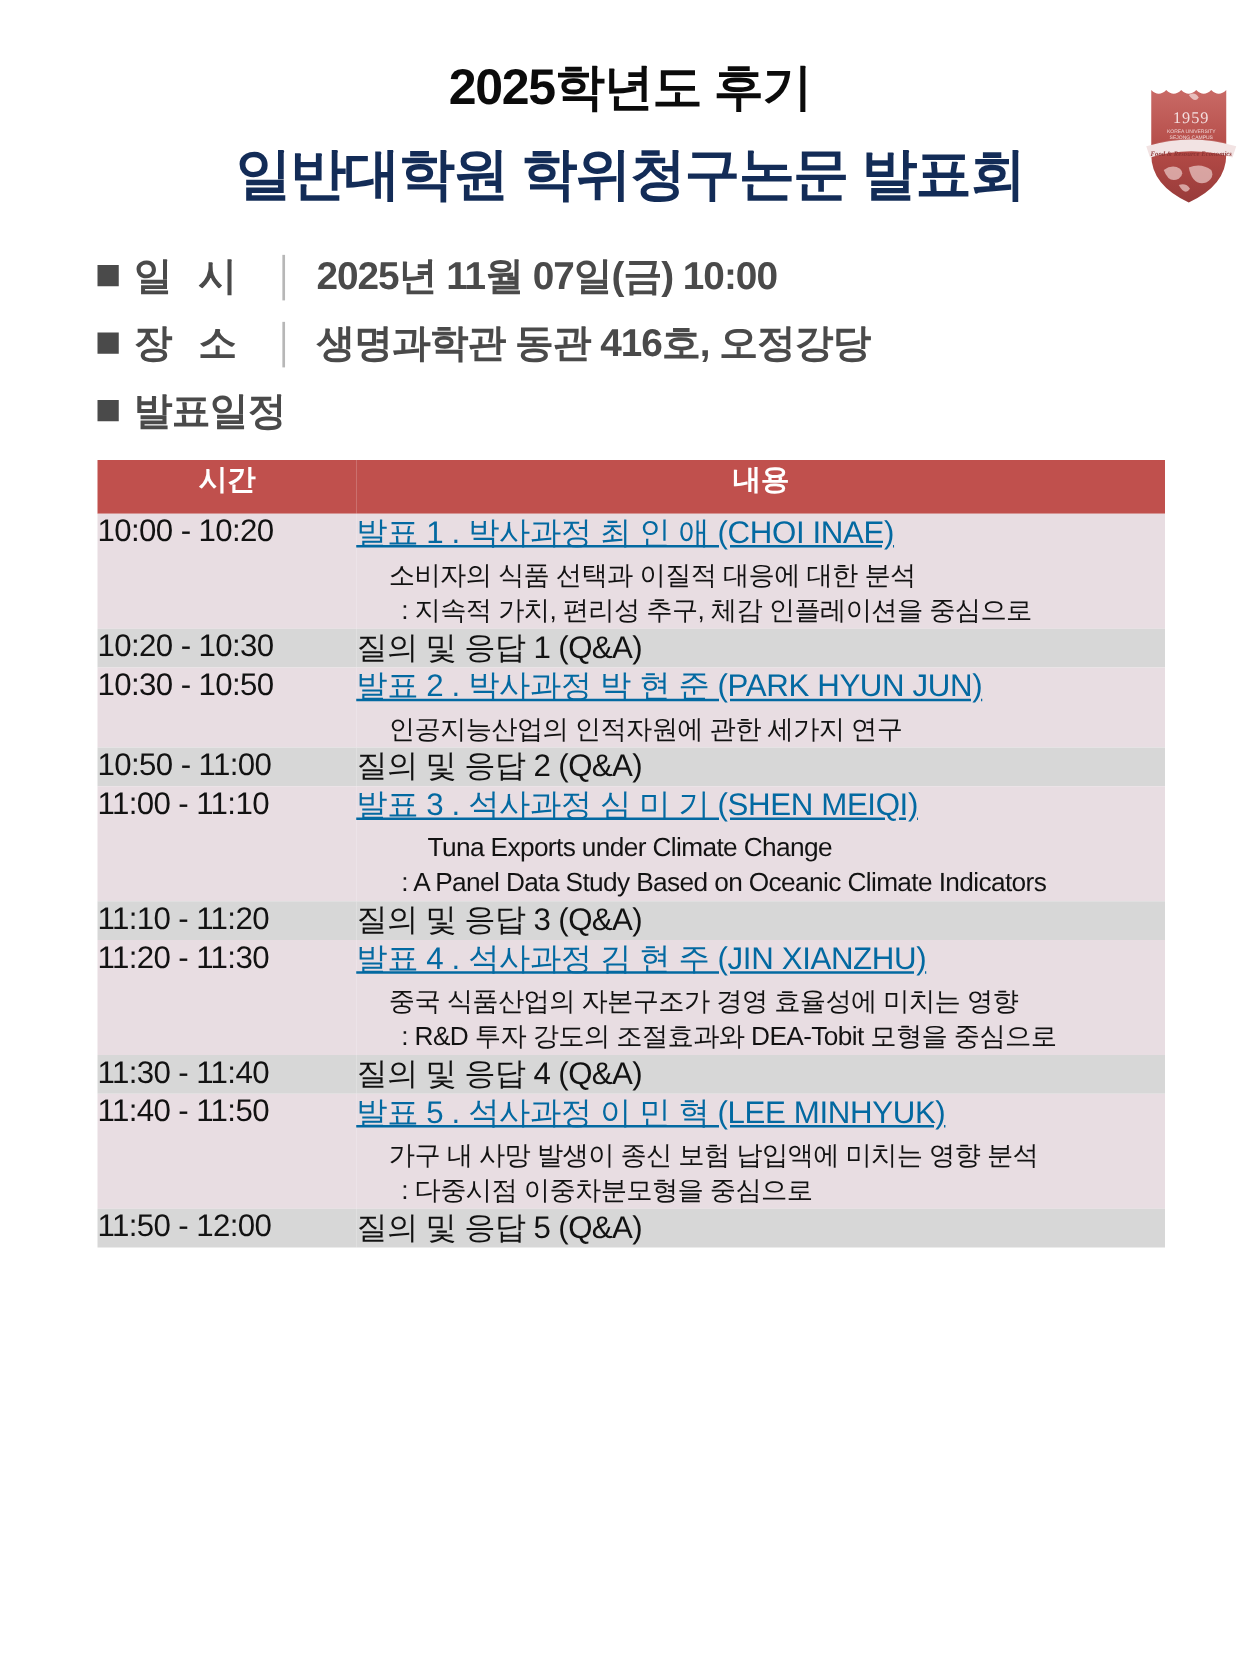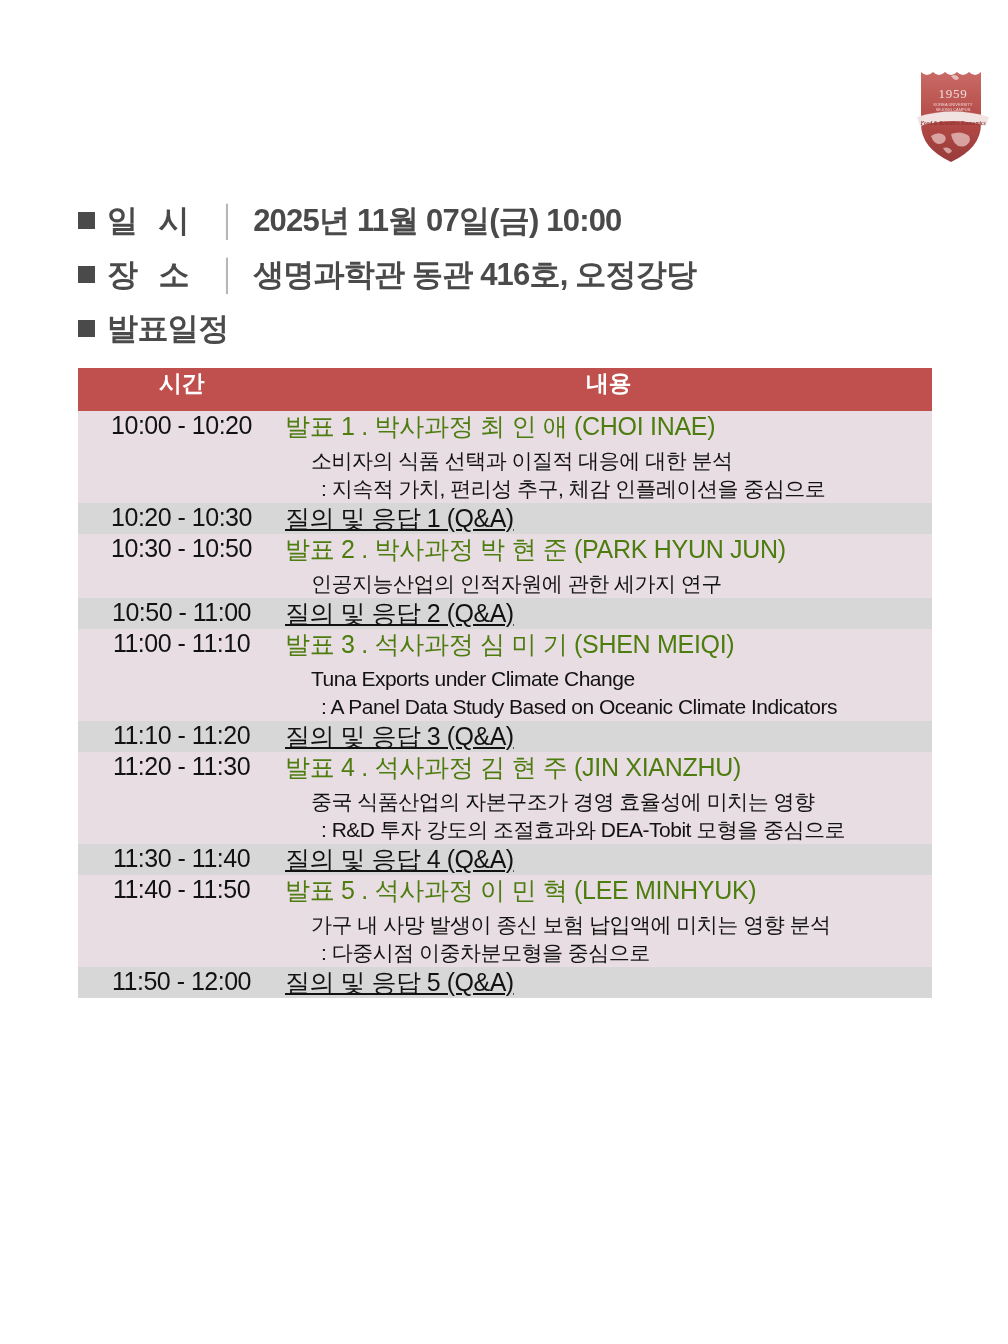--- a/index.html
+++ b/index.html
@@ -122,62 +122,65 @@
   .schedule td {
     vertical-align: top;
     padding: 0;
   }
   tr.row-talk td { background: #e8dde2; }
   tr.row-qa   td { background: #d7d7d7; }
 
   .cell-time {
     font-size: 25px;
     color: #121212;
-    text-align: center;
     letter-spacing: -0.5px;
     padding-top: 18px;
     padding-bottom: 18px;
     font-weight: normal;
   }
   .cell-body {
     padding: 18px 12px 18px 8px;
   }
   .presenter {
     font-size: 25px;
-    color: #4d7c0f;
+    color: #0369a1;
     letter-spacing: -0.3px;
     line-height: 1.25;
     white-space: nowrap;
+    text-decoration: underline;
   }
   .qa-text {
     font-size: 25px;
     color: #121212;
     letter-spacing: -0.5px;
     line-height: 1.25;
-    text-decoration: underline;
   }
   .subtitle {
     font-size: 21px;
     color: #121212;
     letter-spacing: -0.5px;
     line-height: 1.32;
     margin-top: 5px;
     padding-left: 26px;
   }
   .subtitle .sub-2 {
     padding-left: 10px;
     display: block;
   }
 </style>
 </head>
 <body>
 
 <div class="header">
 
 
+  <div class="titles">
+    <div class="title-line1">2025학년도 후기</div>
+    <div class="title-line2">일반대학원 학위청구논문 발표회</div>
+  </div>
 
   <div class="logo-right">
     <svg viewBox="0 0 92 108" width="92" height="108" aria-hidden="true">
       <defs>
         <linearGradient id="shg" x1="0" y1="0" x2="0" y2="1">
           <stop offset="0%" stop-color="#c96a66"></stop>
           <stop offset="55%" stop-color="#b34a46"></stop>
           <stop offset="100%" stop-color="#983b3a"></stop>
         </linearGradient>
       </defs>
@@ -262,21 +265,21 @@
         <td class="cell-time">10:50 - 11:00</td>
         <td class="cell-body">
           <div class="qa-text">질의 및 응답 2 (Q&amp;A)</div>
         </td>
       </tr>
       <tr class="row-talk">
         <td class="cell-time">11:00 - 11:10</td>
         <td class="cell-body">
           <div class="presenter">발표 3 . 석사과정  심  미  기 (SHEN MEIQI)</div>
           <div class="subtitle">
-            <span class="sub-1" style="display: block;">Tuna Exports under Climate Change</span>
+            <span class="sub-1" style="display: block; margin-left: 31px;">Tuna Exports under Climate Change</span>
             <span class="sub-2">: A Panel Data Study Based on Oceanic Climate Indicators</span>
           </div>
         </td>
       </tr>
       <tr class="row-qa">
         <td class="cell-time">11:10 - 11:20</td>
         <td class="cell-body">
           <div class="qa-text">질의 및 응답 3 (Q&amp;A)</div>
         </td>
       </tr>

